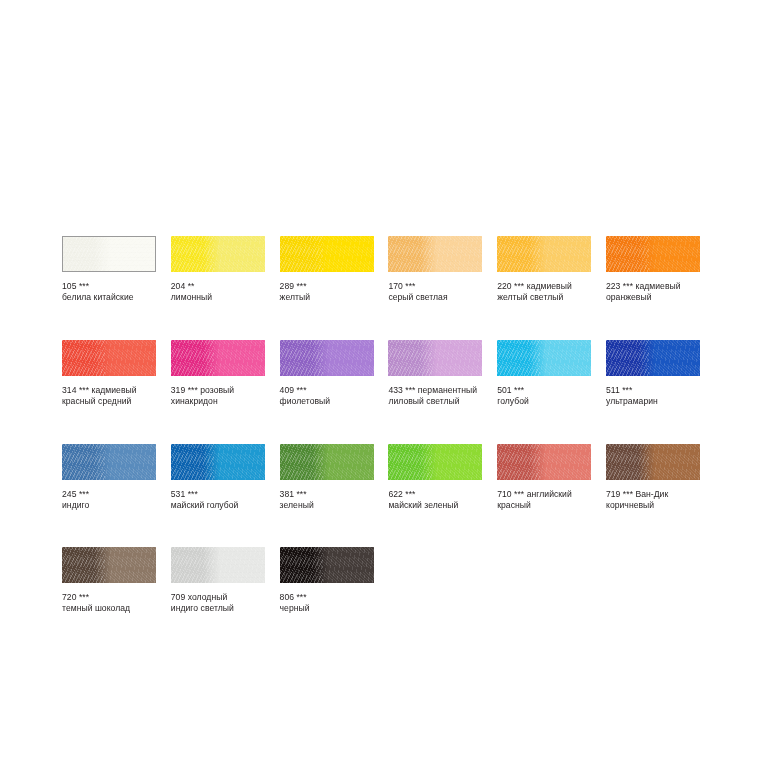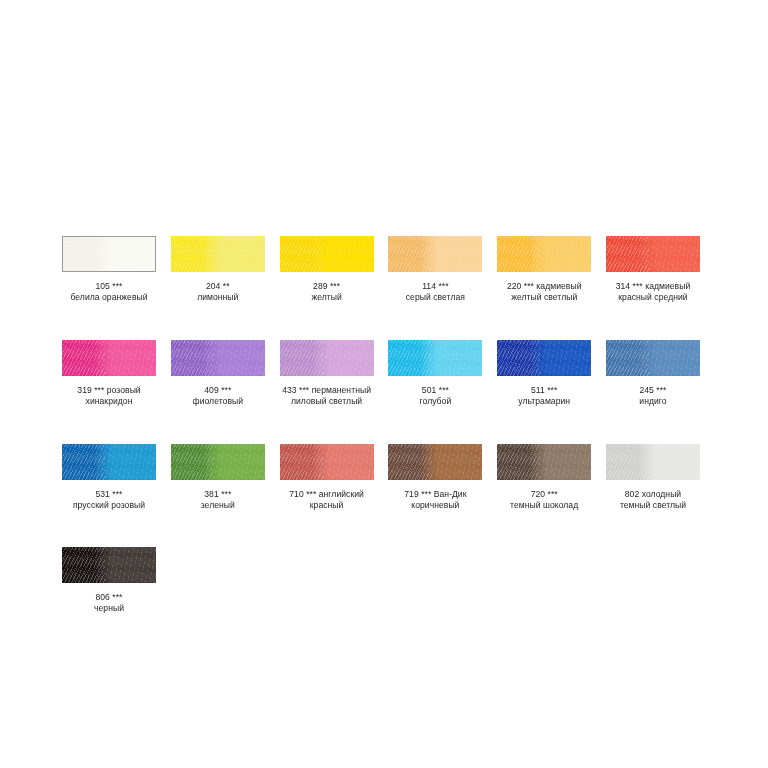--- a/index.html
+++ b/index.html
@@ -27,21 +27,20 @@
     left: 62px;
     top: 236px;
     width: 640px;
     display: grid;
     grid-template-columns: repeat(6, 94px);
     column-gap: 14.8px;
     row-gap: 37px;
   }
   .swatch-cell {
     width: 94px;
-    text-align: center;
   }
   .swatch-chip {
     position: relative;
     width: 94px;
     height: 36px;
     overflow: hidden;
   }
   .swatch-chip .base {
     position: absolute;
     inset: 0;
@@ -111,21 +110,21 @@
 
 <div id="chart-sheet">
   <div id="swatch-grid">
       <div class="swatch-cell">
         <div class="swatch-chip bordered" style="border-color: rgb(154, 154, 154);">
           <div class="base" style="background: linear-gradient(90deg, rgb(242, 242, 234) 0%, rgb(242, 242, 234) 34%, rgb(250, 250, 244) 52%, rgb(250, 250, 244) 100%);"></div>
           <div class="hatch"></div>
           <div class="hatch2"></div>
           <div class="grain"></div>
         </div>
-        <div class="swatch-label"><div class="code">105 ***</div><div>белила оранжевый</div></div>
+        <div class="swatch-label"><div class="code">105 ***</div><div>белила китайские</div></div>
       </div>
       <div class="swatch-cell">
         <div class="swatch-chip">
           <div class="base" style="background: linear-gradient(90deg, rgb(249, 231, 33) 0%, rgb(249, 231, 33) 34%, rgb(246, 236, 110) 52%, rgb(246, 236, 110) 100%);"></div>
           <div class="hatch"></div>
           <div class="hatch2"></div>
           <div class="grain"></div>
         </div>
         <div class="swatch-label"><div class="code">204 **</div><div>лимонный</div></div>
       </div>
@@ -138,33 +137,42 @@
         </div>
         <div class="swatch-label"><div class="code">289 ***</div><div>желтый</div></div>
       </div>
       <div class="swatch-cell">
         <div class="swatch-chip">
           <div class="base" style="background: linear-gradient(90deg, rgb(244, 185, 99) 0%, rgb(244, 185, 99) 34%, rgb(251, 212, 154) 52%, rgb(251, 212, 154) 100%);"></div>
           <div class="hatch"></div>
           <div class="hatch2"></div>
           <div class="grain"></div>
         </div>
-        <div class="swatch-label"><div class="code">114 ***</div><div>серый светлая</div></div>
+        <div class="swatch-label"><div class="code">170 ***</div><div>серый светлая</div></div>
       </div>
       <div class="swatch-cell">
         <div class="swatch-chip">
           <div class="base" style="background: linear-gradient(90deg, rgb(252, 188, 51) 0%, rgb(252, 188, 51) 34%, rgb(252, 206, 103) 52%, rgb(252, 206, 103) 100%);"></div>
           <div class="hatch"></div>
           <div class="hatch2"></div>
           <div class="grain"></div>
         </div>
         <div class="swatch-label"><div class="code">220 *** кадмиевый</div><div>желтый светлый</div></div>
       </div>
       <div class="swatch-cell">
         <div class="swatch-chip">
+          <div class="base" style="background: linear-gradient(90deg, rgb(245, 122, 16) 0%, rgb(245, 122, 16) 34%, rgb(251, 140, 23) 52%, rgb(251, 140, 23) 100%);"></div>
+          <div class="hatch"></div>
+          <div class="hatch2"></div>
+          <div class="grain"></div>
+        </div>
+        <div class="swatch-label"><div class="code">223 *** кадмиевый</div><div>оранжевый</div></div>
+      </div>
+      <div class="swatch-cell">
+        <div class="swatch-chip">
           <div class="base" style="background: linear-gradient(90deg, rgb(239, 74, 56) 0%, rgb(239, 74, 56) 34%, rgb(244, 97, 77) 52%, rgb(244, 97, 77) 100%);"></div>
           <div class="hatch"></div>
           <div class="hatch2"></div>
           <div class="grain"></div>
         </div>
         <div class="swatch-label"><div class="code">314 *** кадмиевый</div><div>красный средний</div></div>
       </div>
       <div class="swatch-cell">
         <div class="swatch-chip">
           <div class="base" style="background: linear-gradient(90deg, rgb(228, 42, 132) 0%, rgb(228, 42, 132) 34%, rgb(242, 87, 159) 52%, rgb(242, 87, 159) 100%);"></div>
@@ -219,33 +227,42 @@
         </div>
         <div class="swatch-label"><div class="code">245 ***</div><div>индиго</div></div>
       </div>
       <div class="swatch-cell">
         <div class="swatch-chip">
           <div class="base" style="background: linear-gradient(90deg, rgb(12, 99, 176) 0%, rgb(12, 99, 176) 34%, rgb(30, 154, 210) 52%, rgb(30, 154, 210) 100%);"></div>
           <div class="hatch"></div>
           <div class="hatch2"></div>
           <div class="grain"></div>
         </div>
-        <div class="swatch-label"><div class="code">531 ***</div><div>прусский розовый</div></div>
+        <div class="swatch-label"><div class="code">531 ***</div><div>майский голубой</div></div>
       </div>
       <div class="swatch-cell">
         <div class="swatch-chip">
           <div class="base" style="background: linear-gradient(90deg, rgb(79, 138, 52) 0%, rgb(79, 138, 52) 34%, rgb(118, 176, 70) 52%, rgb(118, 176, 70) 100%);"></div>
           <div class="hatch"></div>
           <div class="hatch2"></div>
           <div class="grain"></div>
         </div>
         <div class="swatch-label"><div class="code">381 ***</div><div>зеленый</div></div>
       </div>
       <div class="swatch-cell">
         <div class="swatch-chip">
+          <div class="base" style="background: linear-gradient(90deg, rgb(105, 201, 44) 0%, rgb(105, 201, 44) 34%, rgb(143, 219, 51) 52%, rgb(143, 219, 51) 100%);"></div>
+          <div class="hatch"></div>
+          <div class="hatch2"></div>
+          <div class="grain"></div>
+        </div>
+        <div class="swatch-label"><div class="code">622 ***</div><div>майский зеленый</div></div>
+      </div>
+      <div class="swatch-cell">
+        <div class="swatch-chip">
           <div class="base" style="background: linear-gradient(90deg, rgb(192, 84, 75) 0%, rgb(192, 84, 75) 34%, rgb(228, 121, 109) 52%, rgb(228, 121, 109) 100%);"></div>
           <div class="hatch"></div>
           <div class="hatch2"></div>
           <div class="grain"></div>
         </div>
         <div class="swatch-label"><div class="code">710 *** английский</div><div>красный</div></div>
       </div>
       <div class="swatch-cell">
         <div class="swatch-chip">
           <div class="base" style="background: linear-gradient(90deg, rgb(106, 74, 60) 0%, rgb(106, 74, 60) 34%, rgb(163, 107, 66) 52%, rgb(163, 107, 66) 100%);"></div>
@@ -264,21 +281,21 @@
         </div>
         <div class="swatch-label"><div class="code">720 ***</div><div>темный шоколад</div></div>
       </div>
       <div class="swatch-cell">
         <div class="swatch-chip">
           <div class="base" style="background: linear-gradient(90deg, rgb(207, 208, 206) 0%, rgb(207, 208, 206) 34%, rgb(231, 232, 230) 52%, rgb(231, 232, 230) 100%);"></div>
           <div class="hatch"></div>
           <div class="hatch2"></div>
           <div class="grain"></div>
         </div>
-        <div class="swatch-label"><div class="code">802 холодный</div><div>темный светлый</div></div>
+        <div class="swatch-label"><div class="code">709 холодный</div><div>индиго светлый</div></div>
       </div>
       <div class="swatch-cell">
         <div class="swatch-chip">
           <div class="base" style="background: linear-gradient(90deg, rgb(22, 16, 15) 0%, rgb(22, 16, 15) 34%, rgb(68, 60, 57) 52%, rgb(68, 60, 57) 100%);"></div>
           <div class="hatch"></div>
           <div class="hatch2"></div>
           <div class="grain"></div>
         </div>
         <div class="swatch-label"><div class="code">806 ***</div><div>черный</div></div>
       </div>

